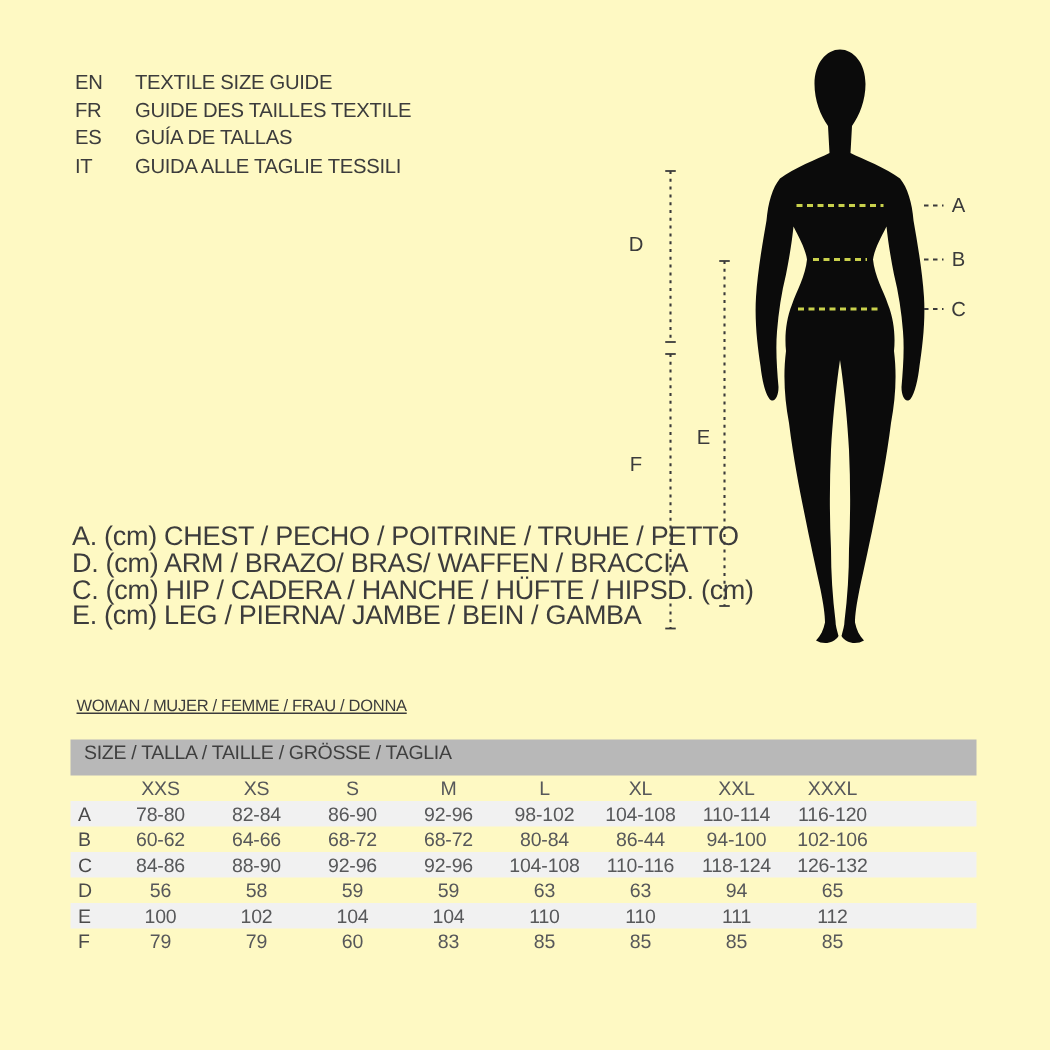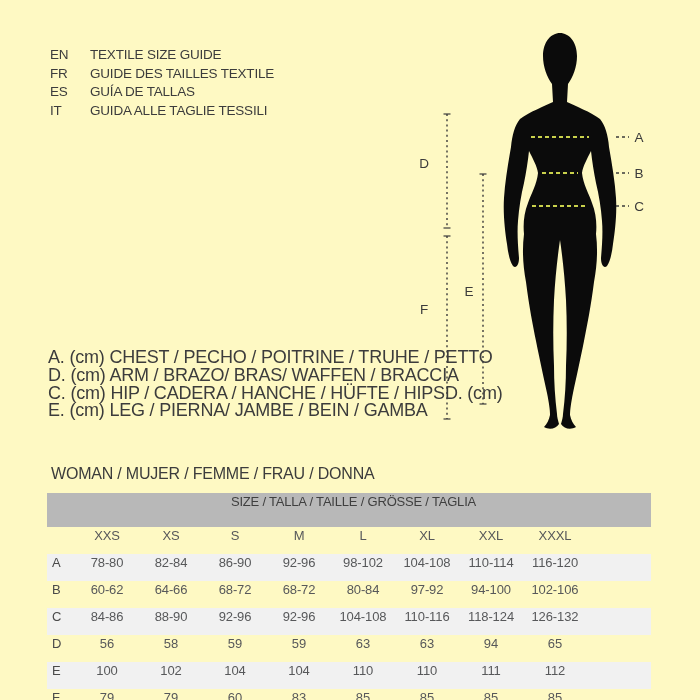--- a/index.html
+++ b/index.html
@@ -14,27 +14,27 @@
   .lang-code { width:40px; flex:0 0 40px; }
   
   .figure-wrap { position:absolute; left:400px; top:18px; width:260px; height:424px; }
   .figure-wrap svg { display:block; }
   .figure-wrap text { font-family:"Liberation Sans", sans-serif; font-size:13.5px; fill:#3b3b3b; }
   
   .legend { position:absolute; left:48px; top:349px; font-size:18px;
             line-height:17.8px; letter-spacing:-0.2px; }
   .legend div { white-space:nowrap; }
   
-  .group-title { position:absolute; left:51px; top:465px; font-size:16px; letter-spacing:-0.2px; }
+  .group-title { position:absolute; left:51px; top:465px; font-size:11px; letter-spacing:-0.2px;text-decoration:underline; }
   .size-table { position:absolute; left:47px; top:493px; width:604px;
                 font-size:13px; color:#57585a; letter-spacing:-0.1px; }
-  .bar { height:34px; line-height:17px; background:#b8b8b8; color:#3f3f3f;
-         padding-left:9px; letter-spacing:-0.2px;text-align:center; }
+  .bar { height:24px; line-height:17px; background:#b8b8b8; color:#3f3f3f;
+         padding-left:9px; letter-spacing:-0.2px; }
   .t-row { display:grid; grid-template-columns:28px repeat(8,64px) 1fr;
-           height:27px; line-height:17px; }
+           height:17px; line-height:17px; }
   .t-row.stripe { background:#f1f1f1; }
   .t-cell { text-align:center; overflow:hidden; }
   .t-label { text-align:left; padding-left:5px; color:#4a4a4a; }
 </style>
 </head>
 <body>
 
 <div class="page">
 
   <div class="langs">
@@ -169,21 +169,21 @@
       <div class="t-cell"></div>
     </div>
 
     <div class="t-row">
       <div class="t-cell t-label">B</div>
       <div class="t-cell">60-62</div>
       <div class="t-cell">64-66</div>
       <div class="t-cell">68-72</div>
       <div class="t-cell">68-72</div>
       <div class="t-cell">80-84</div>
-      <div class="t-cell">97-92</div>
+      <div class="t-cell">86-44</div>
       <div class="t-cell">94-100</div>
       <div class="t-cell">102-106</div>
       <div class="t-cell"></div>
     </div>
 
     <div class="t-row stripe">
       <div class="t-cell t-label">C</div>
       <div class="t-cell">84-86</div>
       <div class="t-cell">88-90</div>
       <div class="t-cell">92-96</div>

